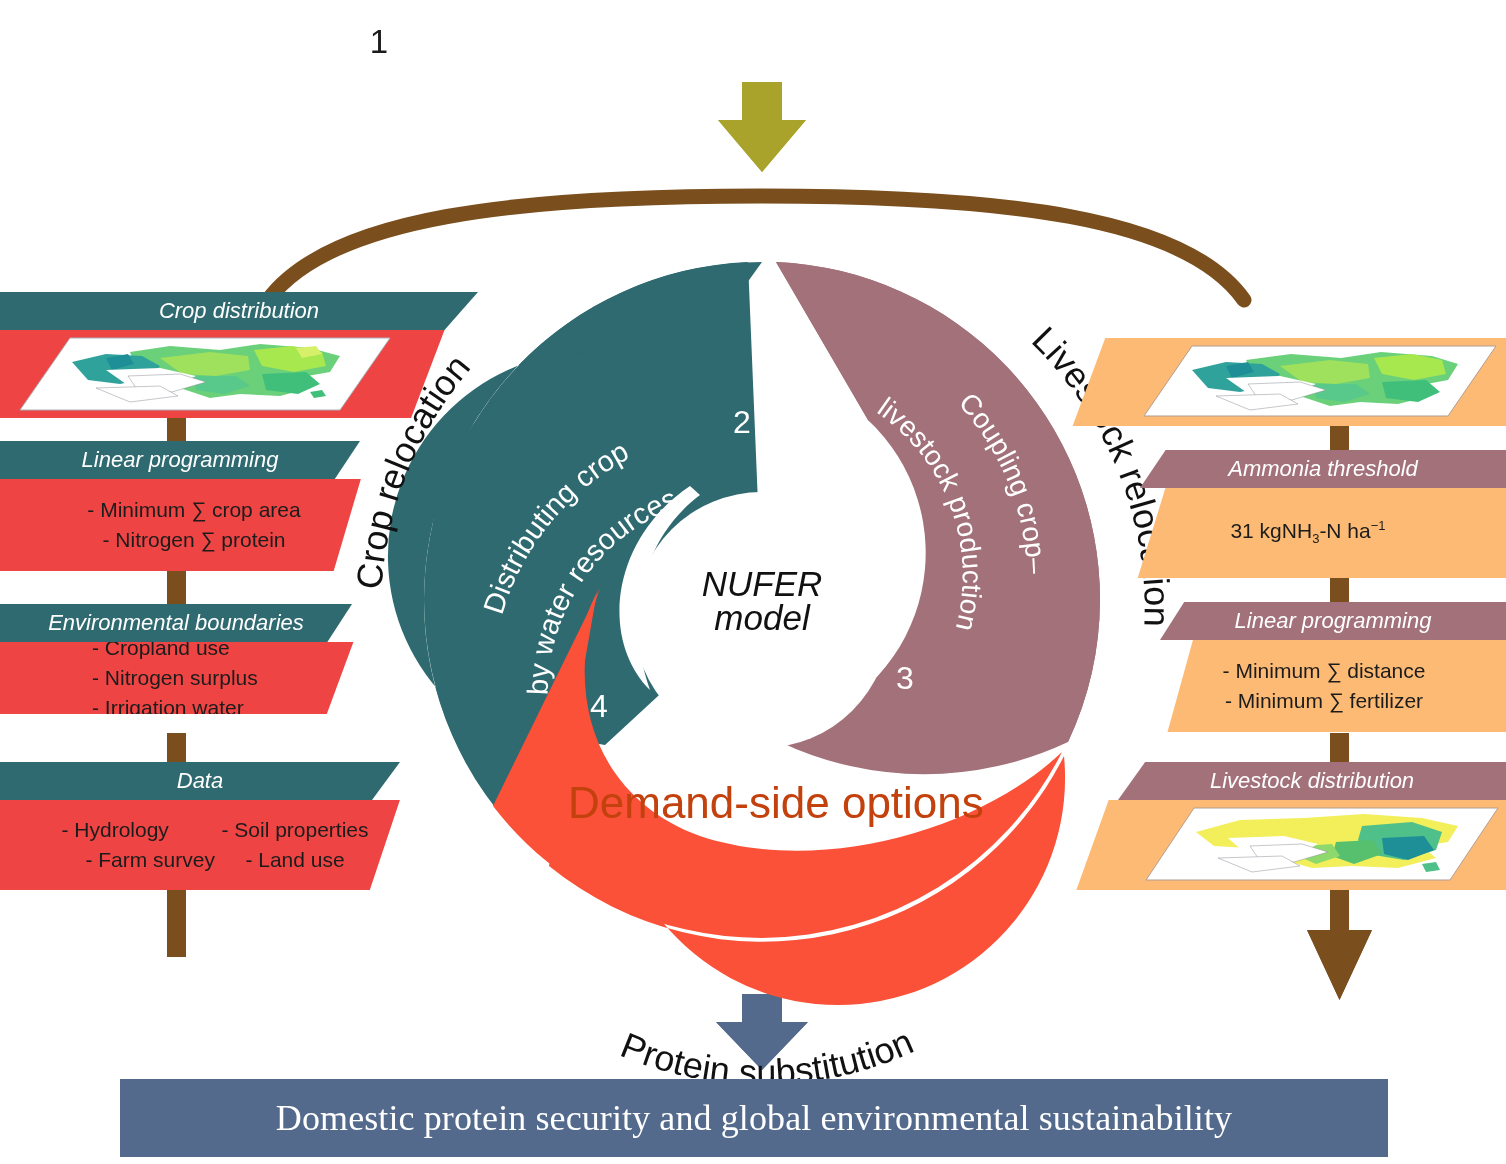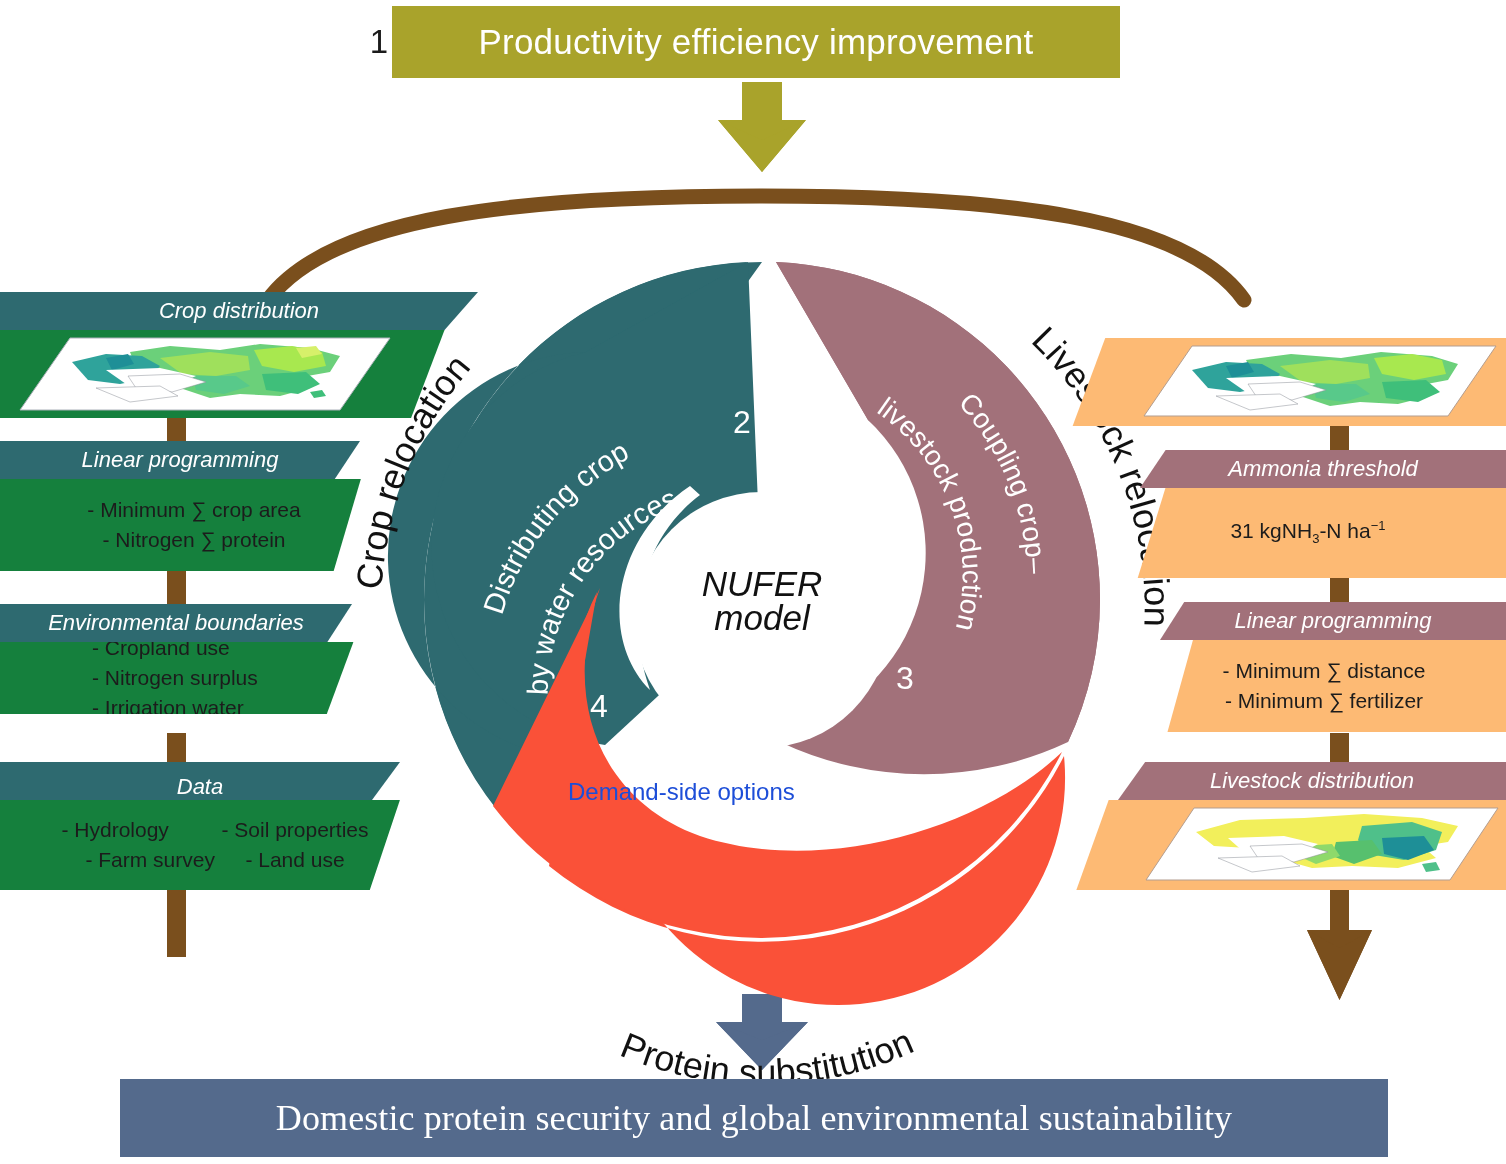--- a/index.html
+++ b/index.html
@@ -31,39 +31,39 @@
   .panel-head .lbl{color:#fff;font-size:22px;white-space:nowrap;z-index:2;}
   .panel-body{position:absolute;}
   .panel-body .content{position:relative;z-index:2;width:100%;height:100%;
       display:flex;flex-direction:column;align-items:center;justify-content:center;}
   .bullet{color:#1c1c1c;font-size:21px;line-height:30px;white-space:nowrap;}
   .bullet.two-col{display:flex;gap:10px;}
   .bullet.two-col span{display:inline-block;}
 
   
   .lhead{background:#2E6A70;}
-  .lbody{background:#15803d;}
+  .lbody{background:#ef4444;}
   .rhead{background:#A2717A;}
   .rbody{background:#fdba74;}
 
   
   .clip-left-head{clip-path:polygon(0 0, 100% 0, 93% 100%, 0 100%);}
   .clip-left-body{clip-path:polygon(0 0, 93% 0, 86% 100%, 0 100%);}
   .clip-right-head{clip-path:polygon(7% 0, 100% 0, 100% 100%, 0 100%);}
   .clip-right-body{clip-path:polygon(14% 0, 100% 0, 100% 100%, 7% 100%);}
 
   
   .mapplate{position:absolute;}
   
   .center-title{
     position:absolute;text-align:center;color:#111;font-size:35px;
     font-style:italic;line-height:34px;
   }
   .seg-num{position:absolute;color:#fff;font-size:32px;}
-  .demand-label{position:absolute;color:#1d4ed8;font-size:24px;white-space:nowrap;}
+  .demand-label{position:absolute;color:#c2410c;font-size:44px;white-space:nowrap;}
   .sub{font-size:.62em;vertical-align:sub;}
   .sup{font-size:.62em;vertical-align:super;}
 </style>
 </head>
 <body>
 
 <div class="stage">
 
   <svg class="layer" viewBox="0 0 1506 1164">
     <defs>
@@ -88,23 +88,20 @@
     <rect x="1330" y="733" width="19" height="52" fill="#7A4F1D"></rect>
 
     <path d="M1330,890 L1349,890 L1349,930 L1372,930 L1339.5,1000 L1307,930 L1330,930 Z" fill="#7A4F1D"></path>
     <path d="M1307,930 L1339.5,948 L1372,930 L1339.5,1000 Z" fill="#7A4F1D"></path>
 
     <path d="M742,994 L782,994 L782,1022 L808,1022 L762,1070 L716,1022 L742,1022 Z" fill="#546A8C"></path>
     <path d="M716,1022 L762,1040 L808,1022 L762,1070 Z" fill="#546A8C"></path>
   </svg>
 
   <div id="step-1">1</div>
-  <div id="top-banner">
-    <span class="txt">Productivity efficiency improvement</span>
-  </div>
 
   <svg class="layer" viewBox="0 0 1506 1164">
     <defs>
 
       <path id="arc-crop" d="M 392,700 A 370,370 0 0 1 556,296" fill="none"></path>
       <path id="arc-live" d="M 966,293 A 370,370 0 0 1 1132,706" fill="none"></path>
       <path id="arc-prot" d="M 553,1018 A 362,362 0 0 0 980,1012" fill="none"></path>
 
       <path id="arc-seg2a" d="M 492,672 A 262,262 0 0 1 672,440" fill="none"></path>
       <path id="arc-seg2b" d="M 549,716 A 200,200 0 0 1 699,500" fill="none"></path>
@@ -234,21 +231,21 @@
     <span class="lbl">Environmental boundaries</span>
   </div>
   <div class="panel-body lbody clip-left-body" style="left:0px;top:642px;width:380px;height:72px;">
     <div class="content" style="align-items:flex-start;padding-left:92px;box-sizing:border-box;">
       <div class="bullet">- Cropland use</div>
       <div class="bullet">- Nitrogen surplus</div>
       <div class="bullet">- Irrigation water</div>
     </div>
   </div>
 
-  <div class="panel-head lhead clip-left-head" style="left:0px;top:762px;width:400px;height:38px;align-items:flex-end;">
+  <div class="panel-head lhead clip-left-head" style="left:0px;top:762px;width:400px;height:38px;">
     <span class="lbl">Data</span>
   </div>
   <div class="panel-body lbody clip-left-body" style="left:0px;top:800px;width:430px;height:90px;">
     <div class="content">
       <div class="bullet two-col">
         <span style="width:150px;">- Hydrology</span>
         <span>- Soil properties</span>
       </div>
       <div class="bullet two-col">
         <span style="width:150px;">- Farm survey</span>

